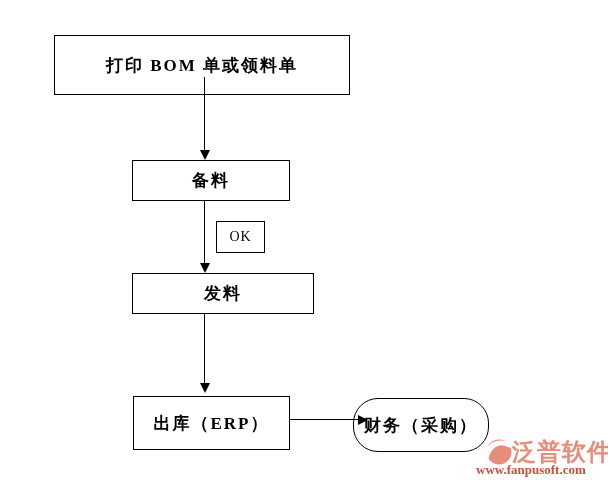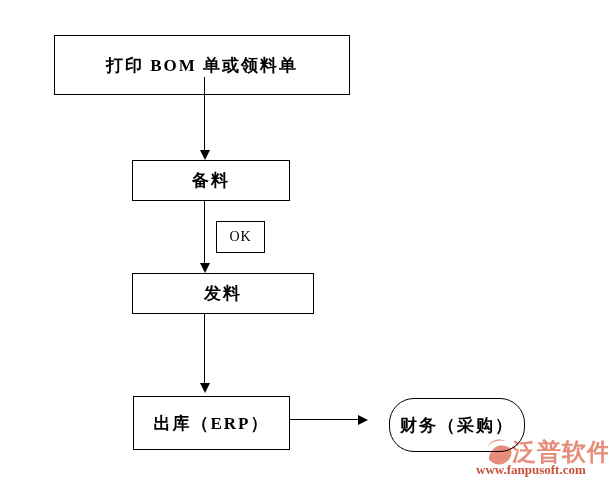--- a/index.html
+++ b/index.html
@@ -26,21 +26,21 @@
     font-weight: bold;
     font-size: 17px;
     color: #000000;
     letter-spacing: 2px;
     white-space: nowrap;
   }
   #node-print-bom { left: 54px;  top: 35px;  width: 296px; height: 60px; }
   #node-prepare   { left: 132px; top: 160px; width: 158px; height: 41px; }
   #node-issue     { left: 132px; top: 273px; width: 182px; height: 41px; }
   #node-outbound  { left: 133px; top: 396px; width: 157px; height: 54px; }
-  #node-finance   { left: 389px; top: 398px; width: 136px; height: 54px;
+  #node-finance   { left: 353px; top: 398px; width: 136px; height: 54px;
                     background: transparent; z-index: 2; border-radius: 25px; }
   #node-ok        { left: 216px; top: 221px; width: 49px;  height: 32px;
                     font-weight: normal; font-size: 14px; letter-spacing: 1px; }
 
   .vline {
     position: absolute;
     width: 0;
     border-left: 1.5px solid #000000;
   }
   .hline {

